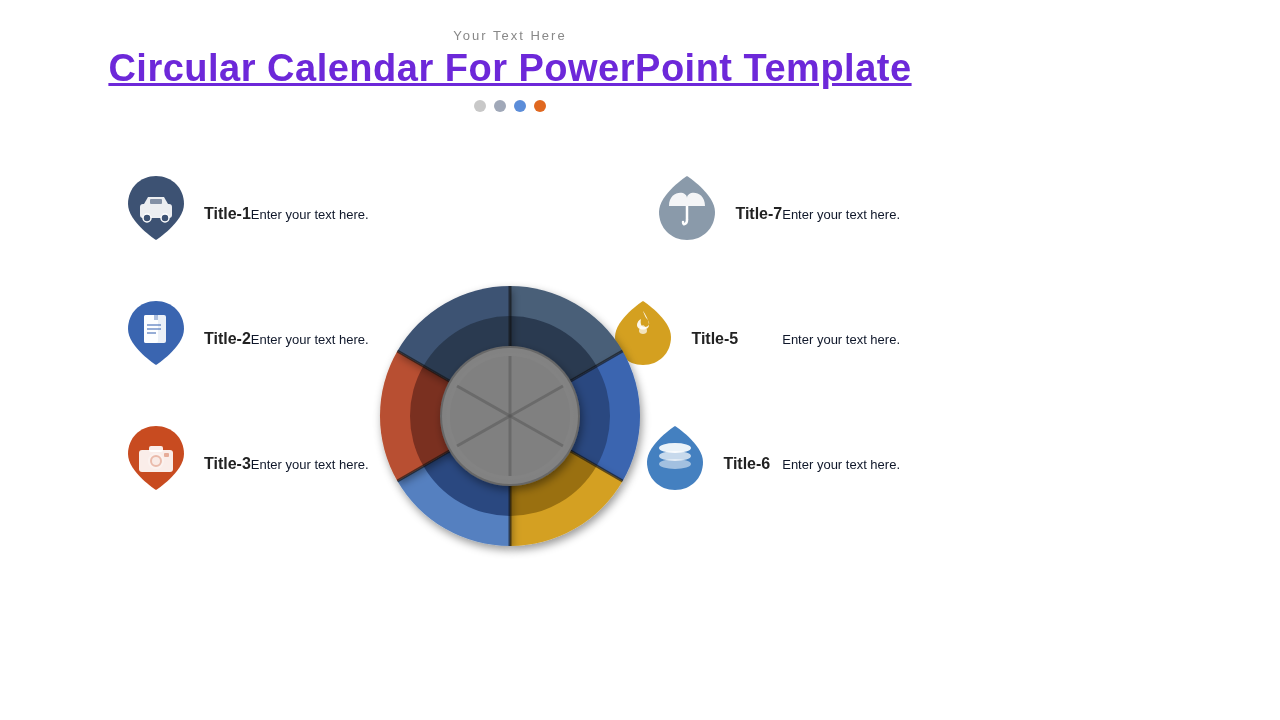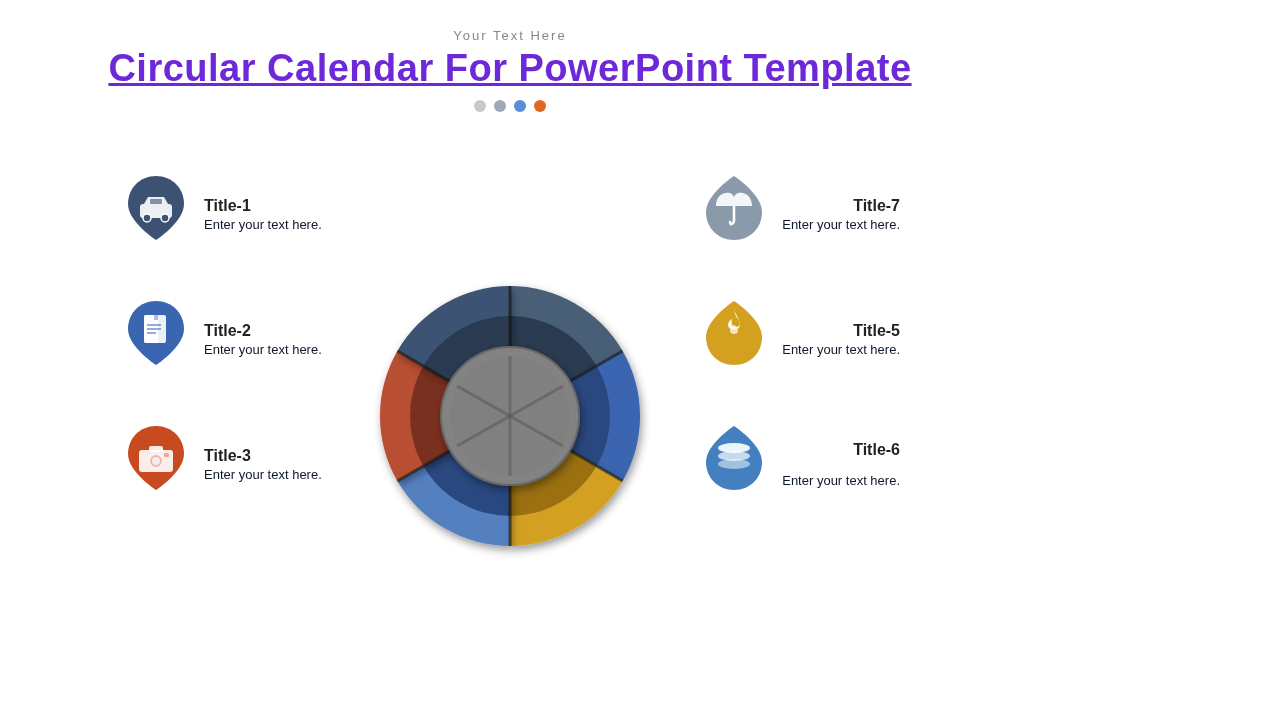--- a/index.html
+++ b/index.html
@@ -66,21 +66,21 @@
     }
     
     .label-group {
       position: absolute;
       display: flex;
       align-items: center;
       gap: 12px;
     }
     .label-text {
       display: flex;
-      flex-direction: column;
+      flex-direction: row;
       margin-top: 12px;
     }
     .label-title {
       font-weight: 700;
       font-size: 16px;
       color: #222;
     }
     .label-desc {
       font-size: 13px;
       color: #0f172a;
@@ -199,21 +199,21 @@
           <g transform="translate(16,16)">
             <path d="M20 10 C20 2 2 2 2 18 L20 18 L38 18 C38 2 20 2 20 10Z" fill="white" opacity="0.9"></path>
             <line x1="20" y1="18" x2="20" y2="32" stroke="white" stroke-width="2.5"></line>
             <path d="M20 32 C20 36 16 38 16 34" fill="none" stroke="white" stroke-width="2.5" stroke-linecap="round"></path>
           </g>
         </svg>
       </div>
     </div>
 
     <div class="label-group label-right-2">
-      <div class="label-text" style="text-align:right;">
+      <div class="label-text" style="text-align:right;gap:44px;">
         <span class="label-title">Title-5</span>
         <span class="label-desc">Enter your text here.</span>
       </div>
       <div class="icon-shape">
         <svg viewBox="0 0 72 72" xmlns="http://www.w3.org/2000/svg">
           <path d="M36 68 C52 68 64 56 64 40 C64 22 36 4 36 4 C36 4 8 22 8 40 C8 56 20 68 36 68Z" fill="#d4a020"></path>
 
           <g transform="translate(20,12)">
             <path d="M16 2 C16 2 22 10 22 16 C22 22 10 22 10 16 C10 12 14 10 14 10 C14 10 12 18 18 18 C22 18 24 14 20 10 C18 8 16 2 16 2Z" fill="white" opacity="0.9"></path>
             <path d="M16 16 C16 16 20 18 20 22 C20 26 12 26 12 22 C12 18 16 16 16 16Z" fill="white" opacity="0.7"></path>

